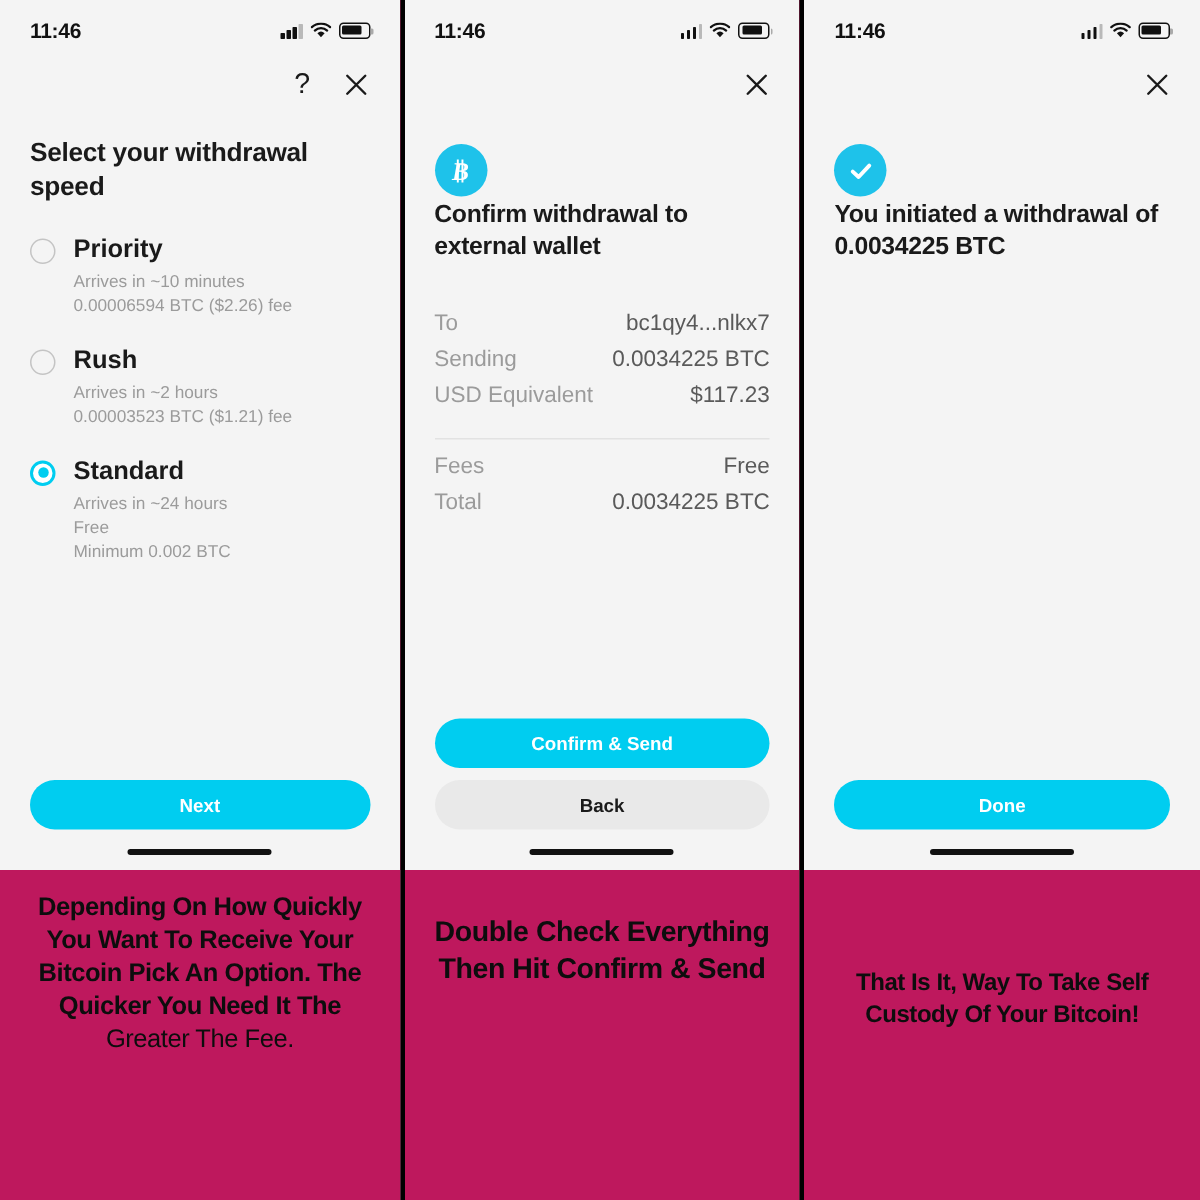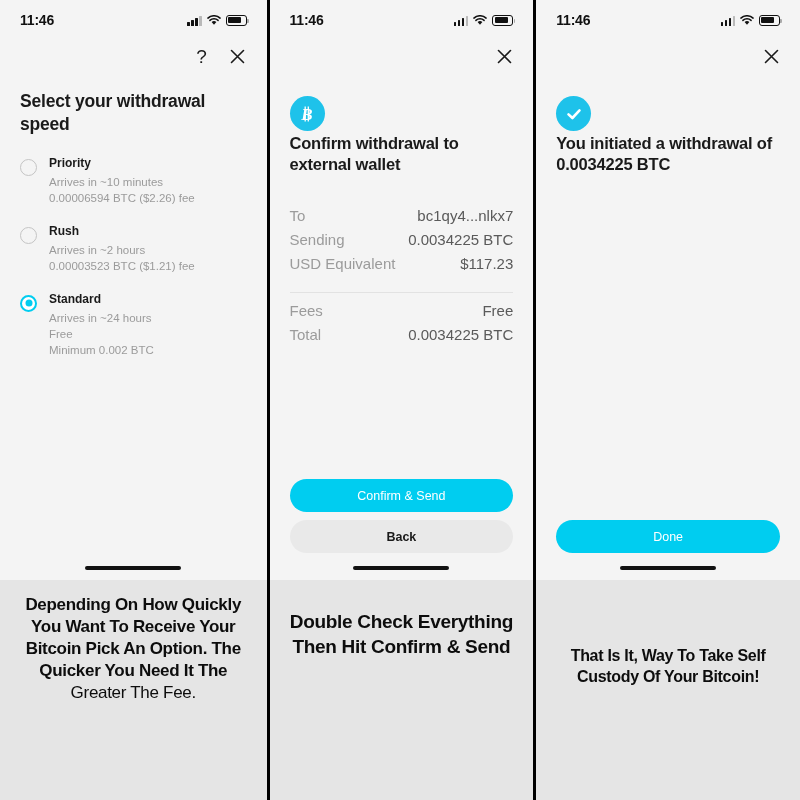--- a/index.html
+++ b/index.html
@@ -14,21 +14,21 @@
     width:800px; height:800px;
     display:flex;
     background:#000;
   }
   .panel {
     position:relative;
     width:290px;
     height:800px;
     display:flex;
     flex-direction:column;
-    background:#e5e5e5;
+    background:#be185d;
     overflow:hidden;
   }
   .panel + .panel { border-left:3px solid #000; }
 
   
   .phone {
     height:580px;
     background:#f4f4f4;
     display:flex;
     flex-direction:column;
@@ -125,21 +125,21 @@
     content:"";
     position:absolute;
     left:50%; top:50%;
     transform:translate(-50%,-50%);
     width:7px; height:7px;
     border-radius:50%;
     background:#00cdf0;
   }
   .option-body { flex:1; }
   .option-title {
-    font-size:12px;
+    font-size:17px;
     font-weight:bold;
     color:#1a1a1a;
     margin-bottom:4px;
   }
   .option-line {
     font-size:11.5px;
     color:#9b9b9b;
     line-height:1.40;
   }
 
@@ -186,21 +186,21 @@
     height:33px;
     border-radius:17px;
     display:flex;
     align-items:center;
     justify-content:center;
     font-size:12.5px;
     font-weight:bold;
     cursor:pointer;
     margin-bottom:8px;
   }
-  .btn-primary { background:#00cdf0; color:#ffffff; font-weight:normal; }
+  .btn-primary { background:#00cdf0; color:#ffffff; font-weight:bold; }
   .btn-secondary { background:#e9e9e9; color:#1a1a1a; }
   .home-indicator {
     width:96px; height:4px;
     border-radius:3px;
     background:#111;
     margin:5px auto 10px auto;
   }
 
   
   .caption {
@@ -302,20 +302,21 @@
             <div class="option-title">Standard</div>
             <div class="option-line">Arrives in ~24 hours</div>
             <div class="option-line">Free</div>
             <div class="option-line">Minimum 0.002 BTC</div>
           </div>
         </div>
 
       </div>
 
       <div class="spacer"></div>
+      <div class="btn btn-primary">Next</div>
       <div class="home-indicator"></div>
     </div>
 
     <div class="caption">
       <div class="caption-inner">
         <div class="caption-text"><span>Depending On How Quickly You Want To Receive Your Bitcoin Pick An Option. The Quicker You Need It The </span><span class="light">Greater The Fee.</span></div>
       </div>
     </div>
   </div>
 

